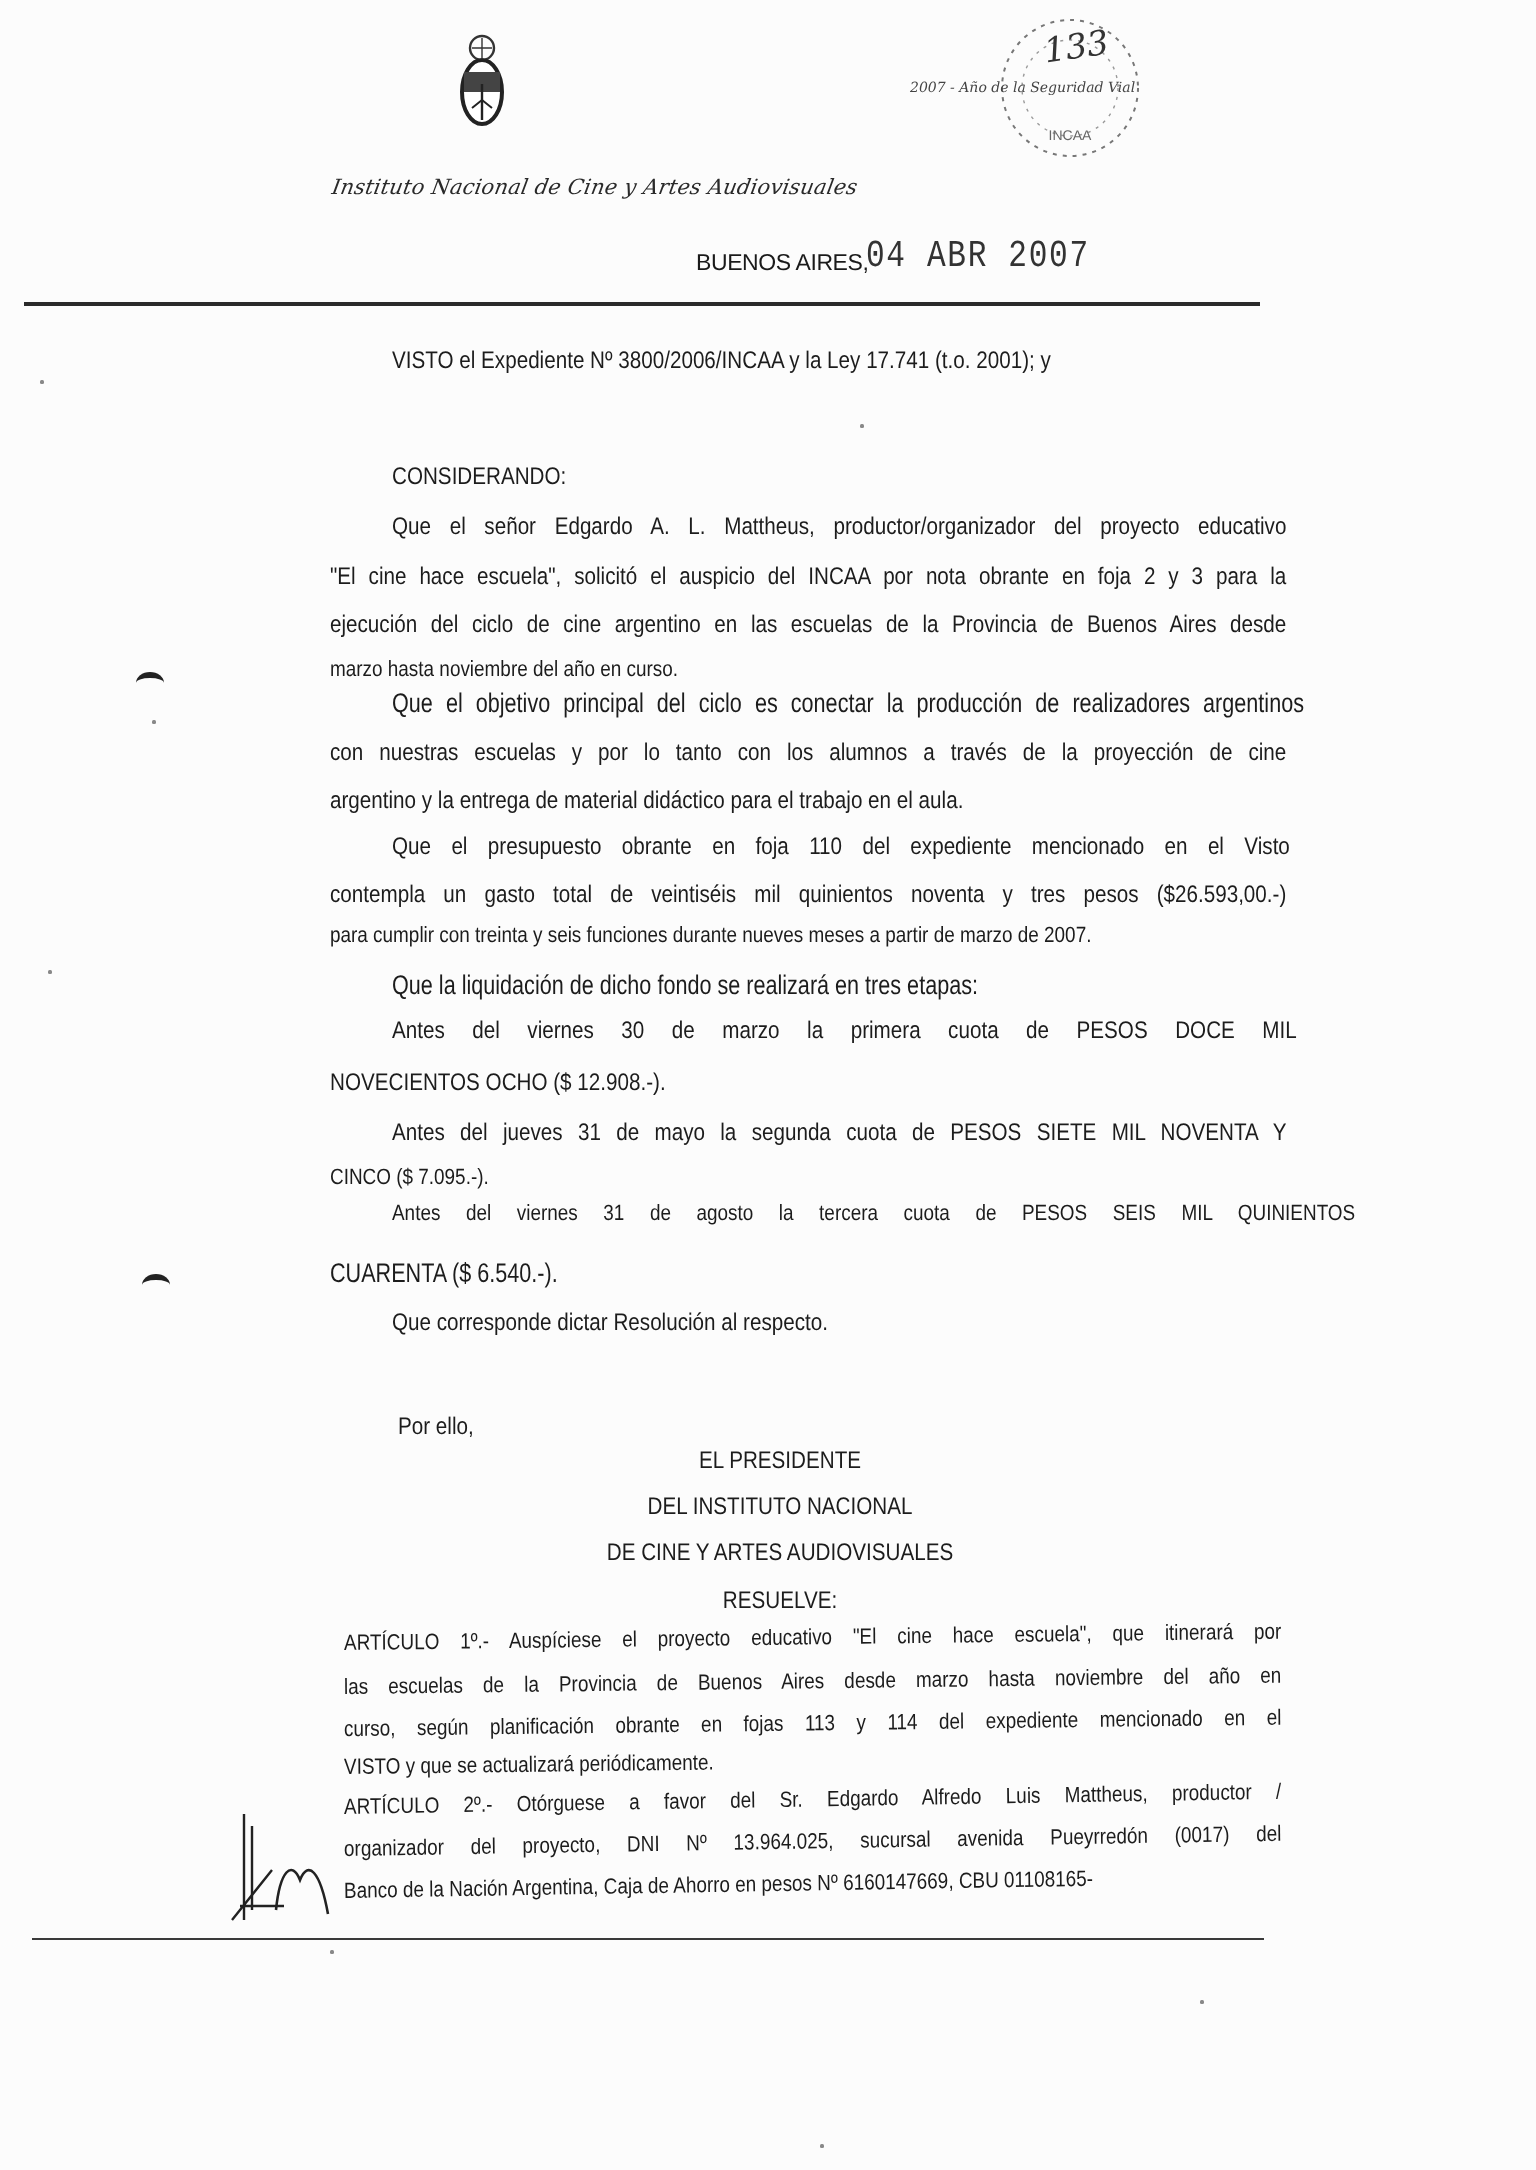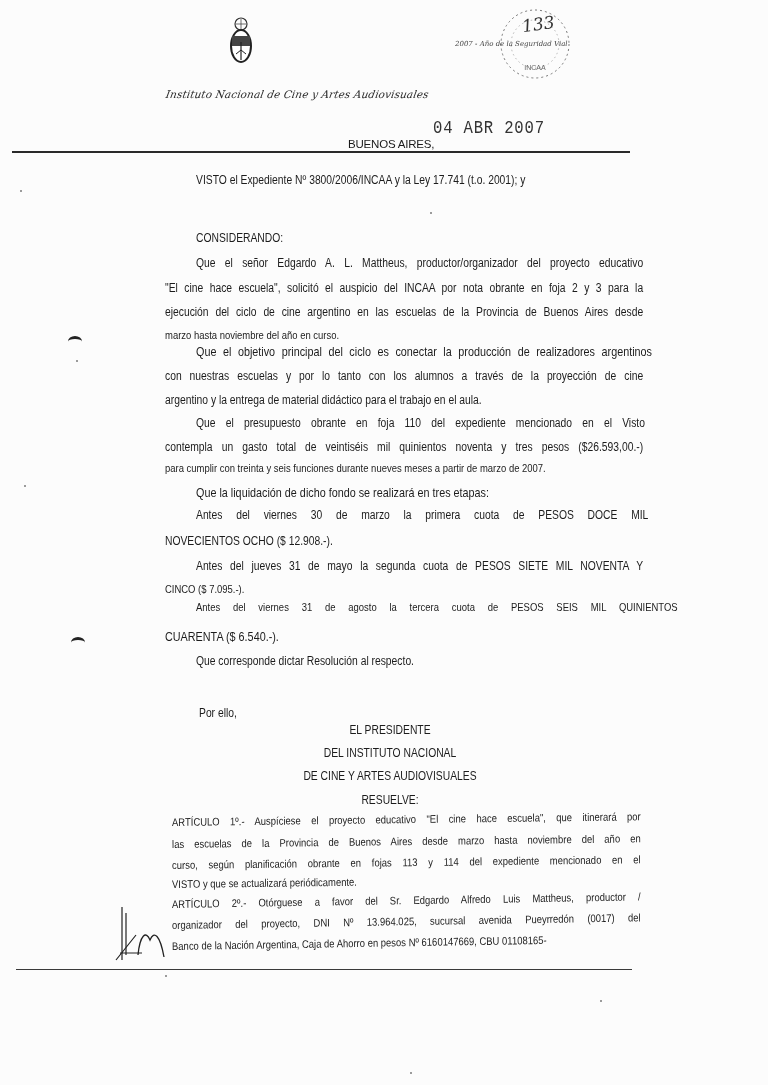--- a/index.html
+++ b/index.html
@@ -54,21 +54,21 @@
       position: absolute;
       left: 522px; top: 14px;
       font-family: "DejaVu Serif", serif;
       font-style: italic;
       font-size: 17px;
       color: #333;
       transform: rotate(-8deg);
     }
     .place-date {
       position: absolute;
-      left: 348px; top: 138px;
+      left: 348px; top: 126px;
       font-size: 11.5px;
       letter-spacing: -0.2px;
       color: #1a1a1a;
     }
     .date-stamp {
       position: absolute;
       left: 433px; top: 117px;
       font-family: "Liberation Mono", "DejaVu Sans Mono", monospace;
       font-size: 19px;
       color: #333;

